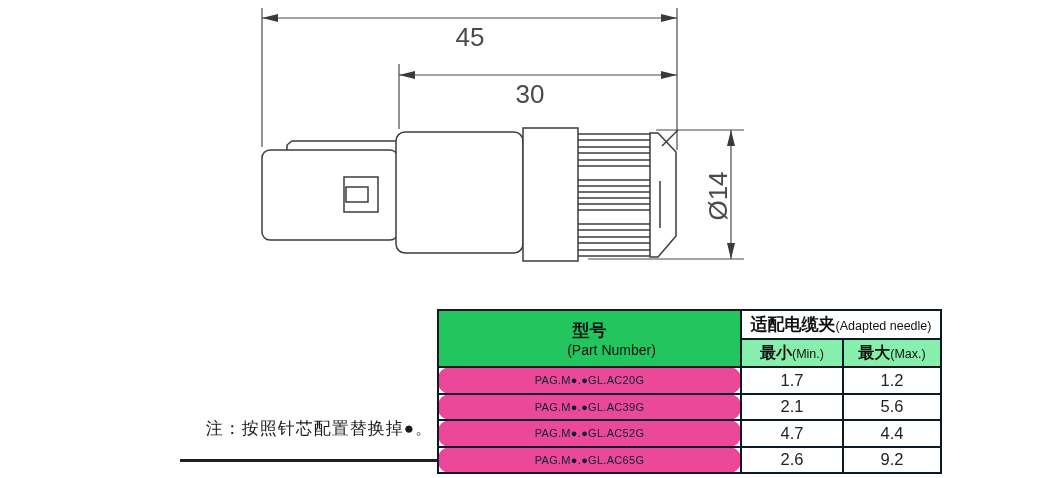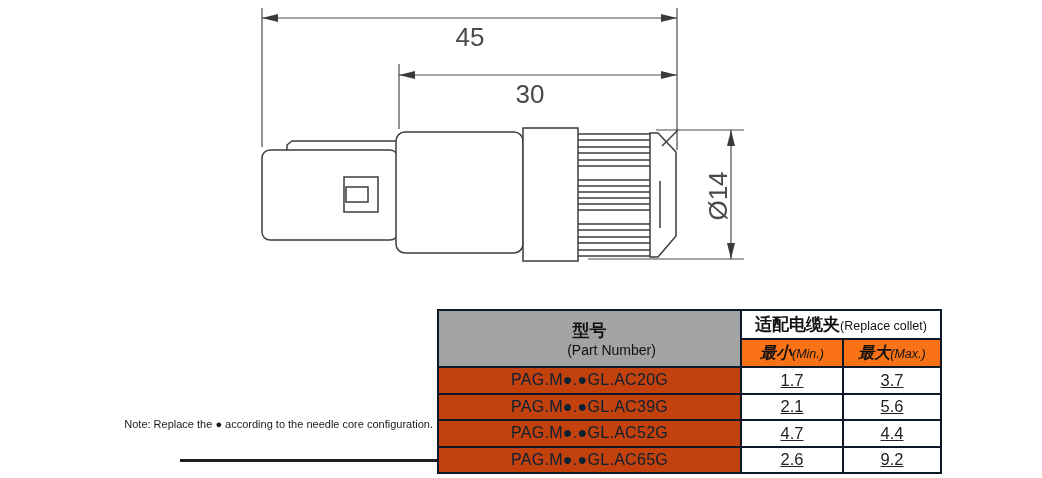--- a/index.html
+++ b/index.html
@@ -12,29 +12,29 @@
 
   
   .note{position:absolute;left:0;top:417px;width:433px;text-align:right;}
   .note-zh{font-size:17px;color:#1a1a1a;letter-spacing:1px;line-height:1.4;}
   .note-en{font-size:11px;color:#1a1a1a;line-height:1.2;margin-top:1px;}
   .note-underline{position:absolute;left:180px;top:459px;width:258px;height:3px;background:#1f1f1f;}
 
   
   .spec-table{position:absolute;left:437px;top:309px;border-collapse:collapse;table-layout:fixed;}
   .spec-table th,.spec-table td{border:2px solid #0d1926;padding:0;text-align:center;vertical-align:middle;font-weight:400;}
-  .th-part{background:#a3a3a3;border-left:3px solid #33b5e8;border-top:3px solid #33b5e8;height:54px;}
+  .th-part{background:#22c55e;border-left:3px solid #33b5e8;border-top:3px solid #33b5e8;height:54px;}
   .th-collet{height:27px;background:#ffffff;white-space:nowrap;}
-  .th-minmax{height:26px;background:#f97316;white-space:nowrap;font-style:italic;}
+  .th-minmax{height:26px;background:#86efac;white-space:nowrap;}
   .cjk-lg{font-weight:700;font-size:17px;color:#111;}
   .cjk-md{font-weight:700;font-size:16px;color:#111;}
   .lat-md{font-size:14px;color:#111;padding-left:44px;}
   .lat-sm{font-size:12.5px;color:#111;}
-  .td-part{background:#c2410c;border-left:3px solid #33b5e8;color:#0b2133;font-size:16px;height:24.5px;letter-spacing:.3px;}
-  .td-val{background:#ffffff;color:#222;font-size:16.5px;height:24.5px;text-decoration:underline;}
+  .td-part{background:#ec4899;border-left:3px solid #33b5e8;color:#0b2133;font-size:11px;height:24.5px;letter-spacing:.3px;border-radius:12px;}
+  .td-val{background:#ffffff;color:#222;font-size:16.5px;height:24.5px;}
 </style>
 </head>
 <body>
 
 <svg class="drawing" width="1042" height="305" viewBox="0 0 1042 305">
   <g stroke="#4a4a4a" stroke-width="1.2" fill="none">
 
     <line x1="262" y1="18" x2="677" y2="18"></line>
     <line x1="262" y1="8" x2="262" y2="147"></line>
     <line x1="677" y1="8" x2="677" y2="150"></line>
@@ -95,48 +95,48 @@
   </g>
 
   <g stroke="#3d3d3d" stroke-width="1.5">
     <path d="M650,133 L658,133 L676,152 L676,236 L658,257 L650,257 Z" fill="#ffffff"></path>
     <line x1="660" y1="181" x2="660" y2="228" fill="none"></line>
     <line x1="662" y1="146" x2="678" y2="130" fill="none"></line>
   </g>
 </svg>
 
 <div class="note">
-  <div class="note-en">Note: Replace the ● according to the needle core configuration.</div>
+  <div class="note-zh">注：按照针芯配置替换掉●。</div>
 </div>
 <div class="note-underline"></div>
 
 <table class="spec-table">
   <colgroup>
       <col style="width:303px">
       <col style="width:102px">
       <col style="width:98px">
     </colgroup>
   <thead>
     <tr>
       <th class="th-part" rowspan="2">
         <div class="cjk-lg">型号</div>
         <div class="lat-md">(Part Number)</div>
       </th>
-      <th class="th-collet" colspan="2"><span class="cjk-lg">适配电缆夹</span><span class="lat-sm">(Replace collet)</span></th>
+      <th class="th-collet" colspan="2"><span class="cjk-lg">适配电缆夹</span><span class="lat-sm">(Adapted needle)</span></th>
     </tr>
     <tr>
       <th class="th-minmax"><span class="cjk-md">最小</span><span class="lat-sm">(Min.)</span></th>
       <th class="th-minmax"><span class="cjk-md">最大</span><span class="lat-sm">(Max.)</span></th>
     </tr>
   </thead>
   <tbody>
       <tr>
         <td class="td-part">PAG.M●.●GL.AC20G</td>
         <td class="td-val">1.7</td>
-        <td class="td-val">3.7</td>
+        <td class="td-val">1.2</td>
       </tr>
       <tr>
         <td class="td-part">PAG.M●.●GL.AC39G</td>
         <td class="td-val">2.1</td>
         <td class="td-val">5.6</td>
       </tr>
       <tr>
         <td class="td-part">PAG.M●.●GL.AC52G</td>
         <td class="td-val">4.7</td>
         <td class="td-val">4.4</td>

